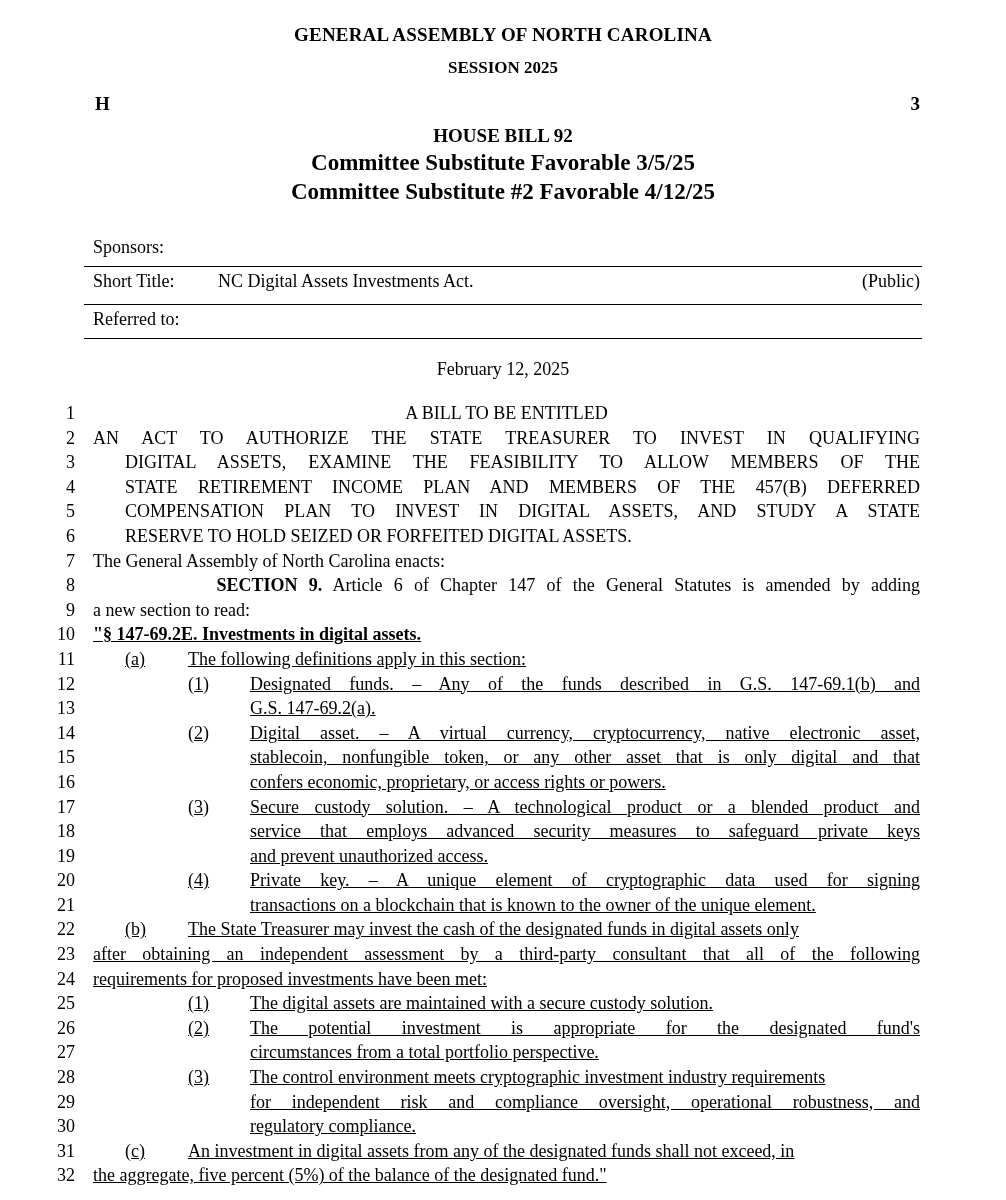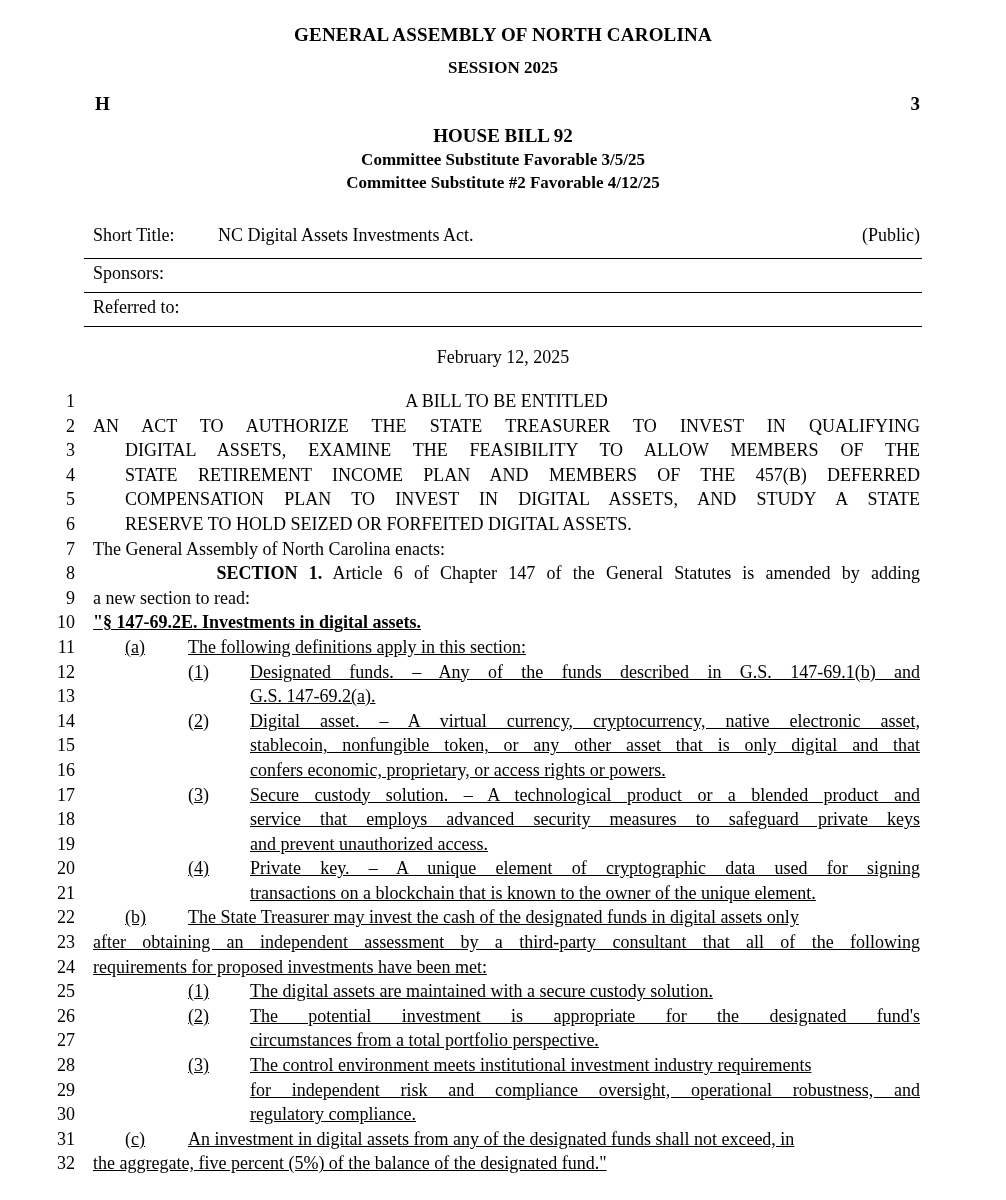--- a/index.html
+++ b/index.html
@@ -53,21 +53,21 @@
   }
   .bill-number {
     text-align: center;
     font-weight: bold;
     font-size: 19px;
     margin-top: 2px;
   }
   .bill-status {
     text-align: center;
     font-weight: bold;
-    font-size: 17px;
+    font-size: 23px;
     margin-top: 3px;
   }
 
   
   .meta-table {
     margin: 28px 84px 0 84px;
     border-top: 0;
   }
   .meta-row {
     position: relative;
@@ -179,30 +179,30 @@
   <div class="chamber-row">
     <span class="chamber-letter">H</span>
     <span class="edition-number">3</span>
   </div>
   <div class="bill-number">HOUSE BILL 92</div>
   <div class="bill-status">Committee Substitute Favorable 3/5/25</div>
   <div class="bill-status">Committee Substitute #2 Favorable 4/12/25</div>
 </div>
 
 <div class="meta-table">
+  <div class="meta-row">
+    <span class="meta-label">Sponsors:</span>
+    <span class="meta-value"></span>
+  </div>
   <div class="meta-row tall">
     <span class="meta-label">Short Title:</span>
     <span class="meta-value">NC Digital Assets Investments Act.</span>
     <span class="meta-right">(Public)</span>
   </div>
   <div class="meta-row">
-    <span class="meta-label">Sponsors:</span>
-    <span class="meta-value"></span>
-  </div>
-  <div class="meta-row">
     <span class="meta-label">Referred to:</span>
     <span class="meta-value"></span>
   </div>
 </div>
 
 <div class="doc-date">February 12, 2025</div>
 
 <div class="bill-body" id="bill-body">
     <div class="bline">
       <span class="lnum">1</span>
@@ -227,21 +227,21 @@
     <div class="bline">
       <span class="lnum">6</span>
       <span class="ltext flow" style="left: 125px;">RESERVE TO HOLD SEIZED OR FORFEITED DIGITAL ASSETS.</span>
     </div>
     <div class="bline">
       <span class="lnum">7</span>
       <span class="ltext ind-margin">The General Assembly of North Carolina enacts:</span>
     </div>
     <div class="bline">
       <span class="lnum">8</span>
-      <span class="ltext just" style="left: 93px;"><span>&nbsp;&nbsp;&nbsp;&nbsp;&nbsp;&nbsp;&nbsp;&nbsp;&nbsp;&nbsp;&nbsp;</span><span class="b">SECTION 1.</span><span> Article 6 of Chapter 147 of the General Statutes is amended by adding</span></span>
+      <span class="ltext just" style="left: 93px;"><span>&nbsp;&nbsp;&nbsp;&nbsp;&nbsp;&nbsp;&nbsp;&nbsp;&nbsp;&nbsp;&nbsp;</span><span class="b">SECTION 9.</span><span> Article 6 of Chapter 147 of the General Statutes is amended by adding</span></span>
     </div>
     <div class="bline">
       <span class="lnum">9</span>
       <span class="ltext ind-margin">a new section to read:</span>
     </div>
     <div class="bline">
       <span class="lnum">10</span>
       <span class="ltext ind-margin b u">"§ 147-69.2E.  Investments in digital assets.</span>
     </div>
     <div class="bline">
@@ -316,21 +316,21 @@
       <span class="lbl at-num u">(2)</span>
       <span class="bodytext u just" style="left: 250px;">The potential investment is appropriate for the designated fund's</span>
     </div>
     <div class="bline">
       <span class="lnum">27</span>
       <span class="bodytext u" style="left: 250px;">circumstances from a total portfolio perspective.</span>
     </div>
     <div class="bline">
       <span class="lnum">28</span>
       <span class="lbl at-num u">(3)</span>
-      <span class="bodytext u" style="left: 250px;">The control environment meets institutional investment industry requirements</span>
+      <span class="bodytext u" style="left: 250px;">The control environment meets cryptographic investment industry requirements</span>
     </div>
     <div class="bline">
       <span class="lnum">29</span>
       <span class="bodytext u just" style="left: 250px;">for independent risk and compliance oversight, operational robustness, and</span>
     </div>
     <div class="bline">
       <span class="lnum">30</span>
       <span class="bodytext u" style="left: 250px;">regulatory compliance.</span>
     </div>
     <div class="bline">

